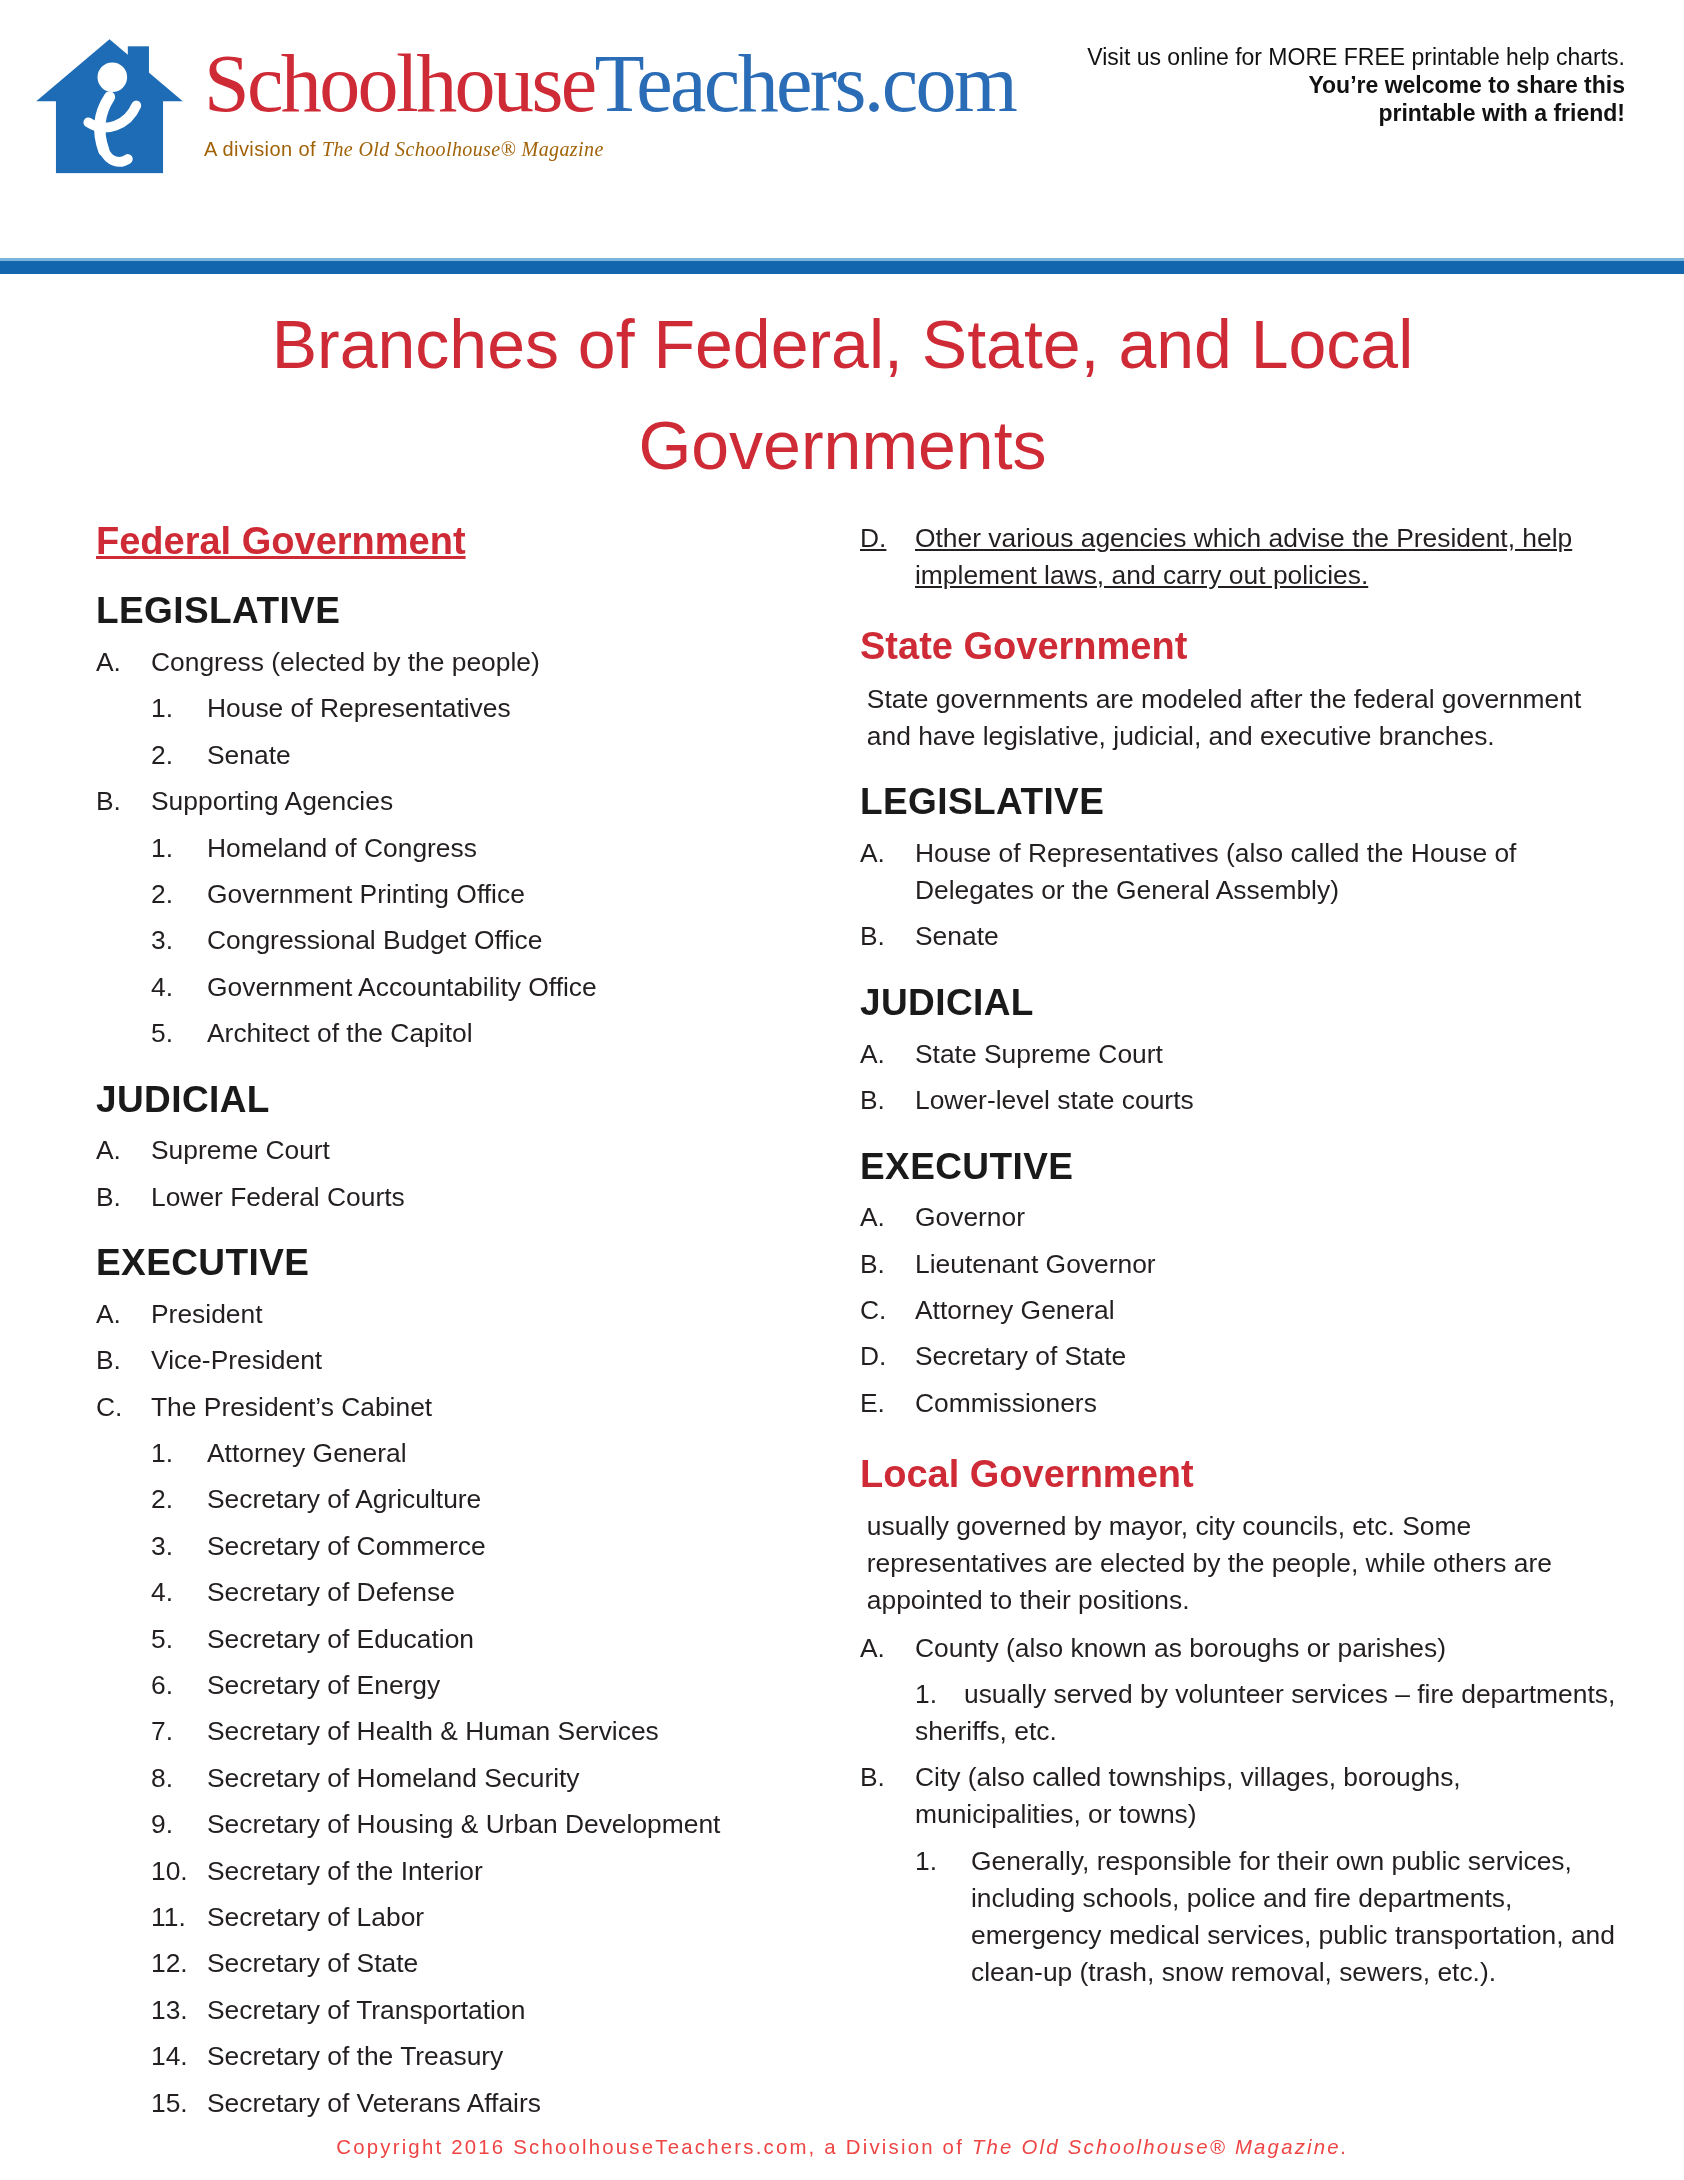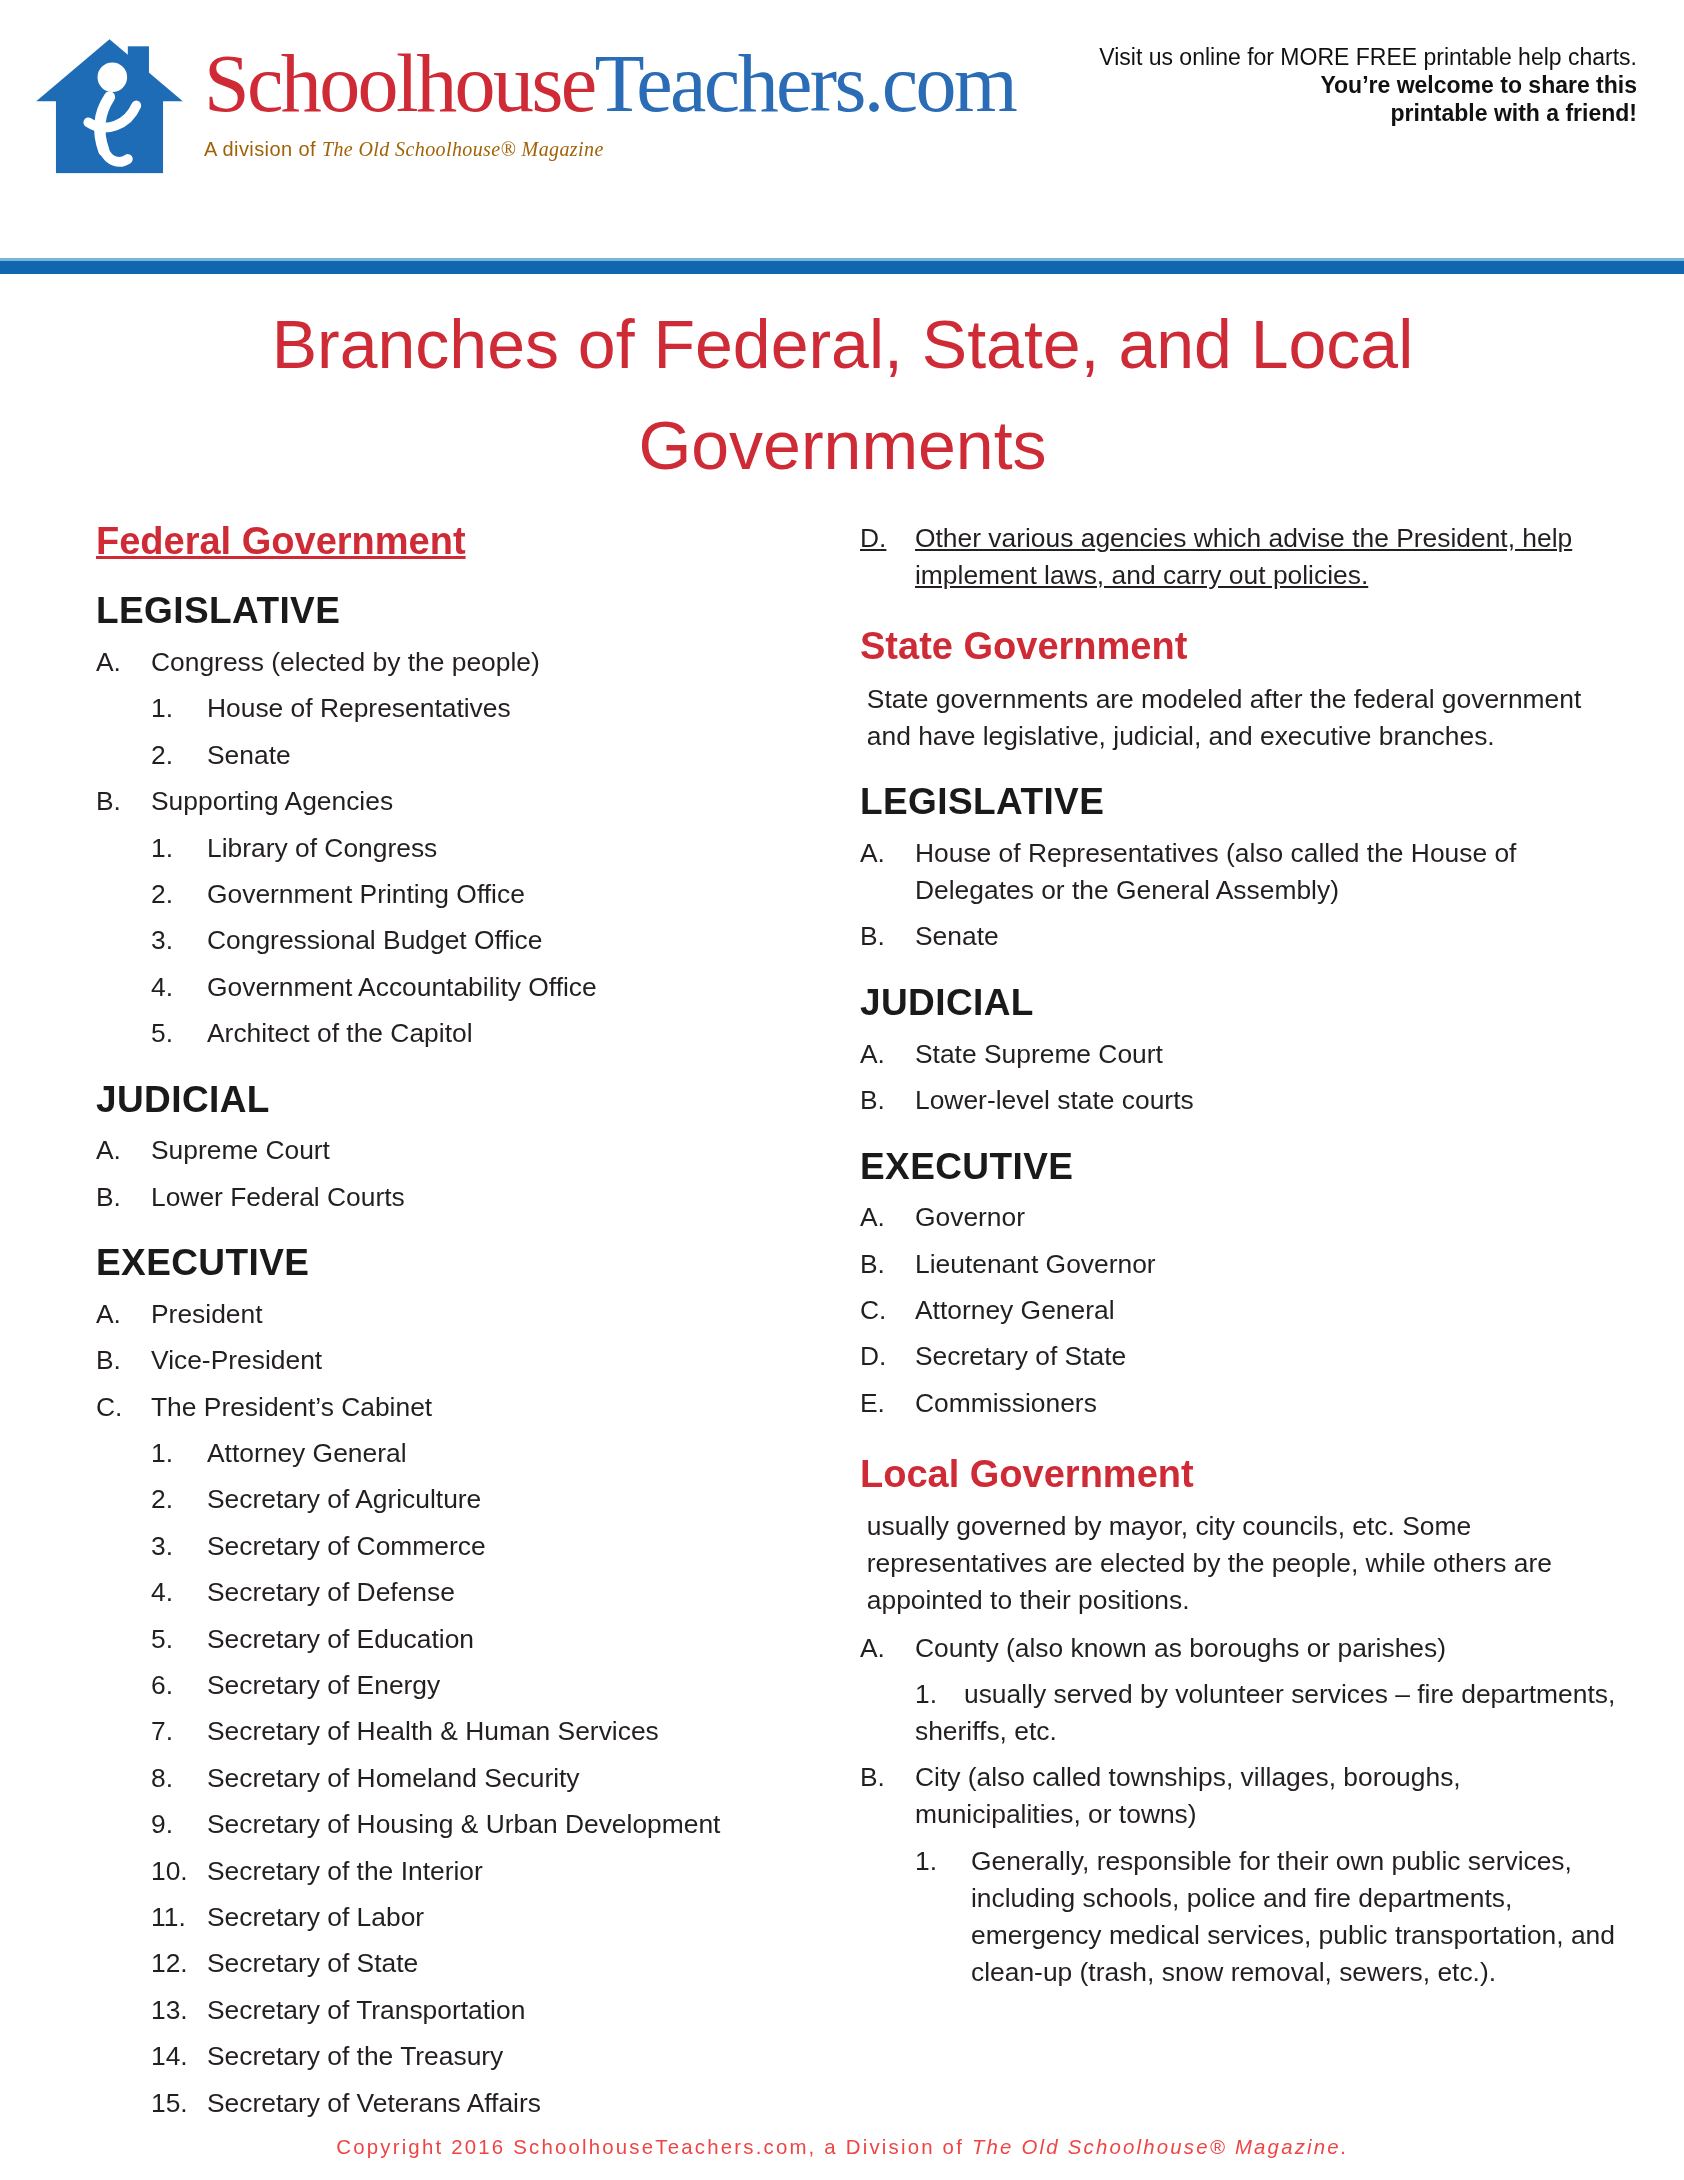--- a/index.html
+++ b/index.html
@@ -14,21 +14,21 @@
   
   .header{position:relative;height:258px;}
   .logo{position:absolute;left:32px;top:34px;display:flex;align-items:flex-start;}
   .logo svg{width:155px;height:143px;display:block;}
   .logo-text{margin-left:17px;padding-top:6.8px;}
   .brand{font-family:"Liberation Serif",serif;font-size:82px;line-height:1.05;letter-spacing:-2.6px;white-space:nowrap;}
   .brand .red{color:#cf2b36;}
   .brand .blue{color:#2a6db6;}
   .tagline{margin-top:11px;font-size:20px;color:#a16207;letter-spacing:0.4px;}
   .tagline em{font-family:"Liberation Serif",serif;font-style:italic;}
-  .promo{position:absolute;right:48px;top:43px;text-align:right;font-size:23px;line-height:28px;color:#111;}
+  .promo{position:absolute;right:60px;top:43px;text-align:right;font-size:23px;line-height:28px;color:#111;}
   .promo .bold{font-weight:bold;}
   
   .bar{height:12.8px;background:#1266ae;border-top:3.4px solid #7ab4dd;}
   
   .title{
     margin:20.4px 51px 0 51px;
     text-align:center;
     color:#cf2b36;
     font-size:68px;
     font-weight:400;
@@ -126,21 +126,21 @@
       <div class="item lvl2">
           <span class="marker">2.</span>
           <span class="txt">Senate</span>
         </div>
       <div class="item">
           <span class="marker">B.</span>
           <span class="txt">Supporting Agencies</span>
         </div>
       <div class="item lvl2">
           <span class="marker">1.</span>
-          <span class="txt">Library of Congress</span>
+          <span class="txt">Homeland of Congress</span>
         </div>
       <div class="item lvl2">
           <span class="marker">2.</span>
           <span class="txt">Government Printing Office</span>
         </div>
       <div class="item lvl2">
           <span class="marker">3.</span>
           <span class="txt">Congressional Budget Office</span>
         </div>
       <div class="item lvl2">

